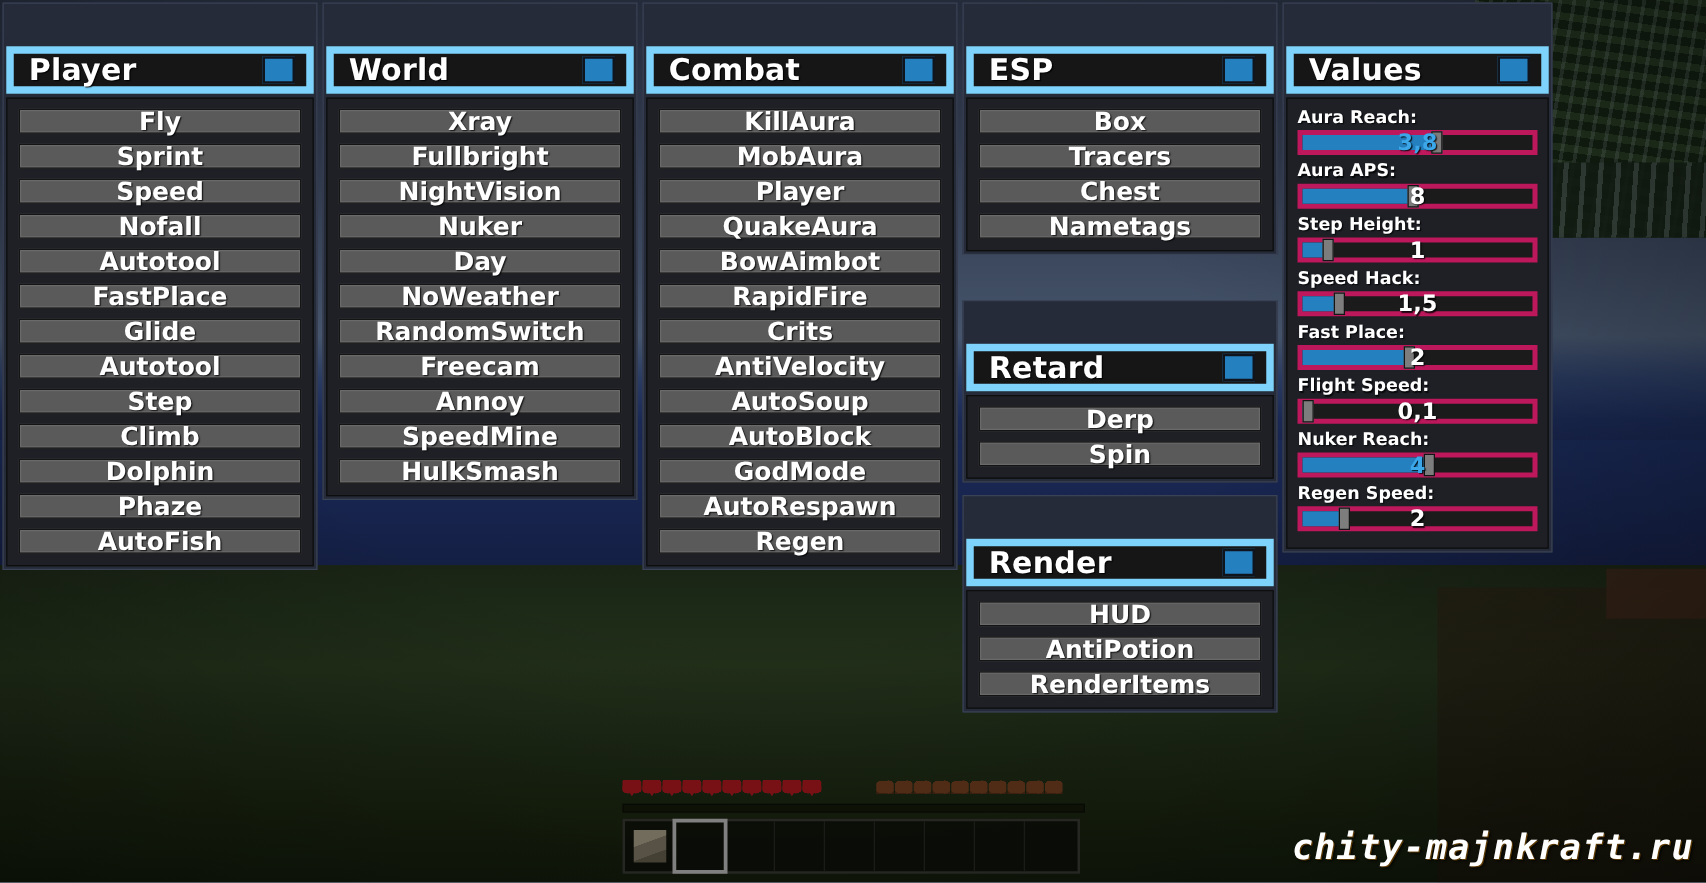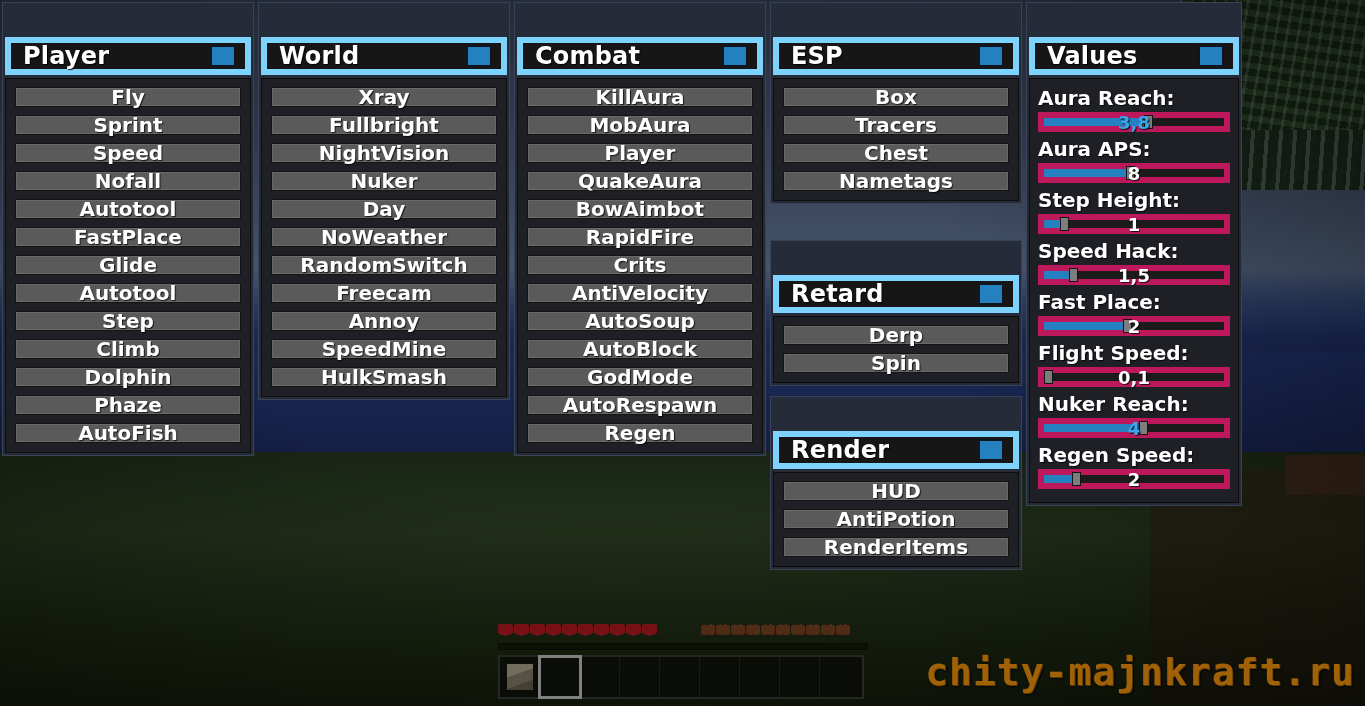--- a/index.html
+++ b/index.html
@@ -121,23 +121,23 @@
   .slot.selected { outline:3px solid #cfcfcf; outline-offset:-1px; z-index:2; }
   .item-block {
     width:26px; height:26px;
     background:linear-gradient(160deg,#b8af96 0 38%,#8d8470 39% 70%,#6f6754 71% 100%);
   }
 
   
   #watermark {
     position:absolute; right:10px; bottom:12px;
     font-family:"DejaVu Sans Mono", monospace;
-    font-size:38px; font-weight:bold; 
+    font-size:28px; font-weight:bold; font-style:italic;
     letter-spacing:1px;
-    color:#a16207;
+    color:#ffffff;
     text-shadow:1px 1px 0 #5c3a04, 2px 2px 2px rgba(0,0,0,.8);
   }
 
   
   .window {
     position:absolute;
     background:#252b38;
     border:1px solid #3a4255;
     padding:2px;
   }
@@ -182,30 +182,30 @@
     margin-bottom:8px;
     text-shadow:1px 1px 1px rgba(0,0,0,.75);
     cursor:pointer;
     user-select:none;
   }
   .mod-btn:last-child { margin-bottom:0; }
 
   
   .val-label {
     color:#ffffff;
-    font-size:20px;
+    font-size:14px;
     font-weight:bold;
     margin-bottom:2px;
     text-shadow:1px 1px 1px rgba(0,0,0,.8);
   }
   .val-slider {
     position:relative;
     height:20px;
     background:#1b1b1b;
-    border:6px solid #be185d;
+    border:4px solid #be185d;
     margin-bottom:5px;
     cursor:pointer;
   }
   .val-fill {
     position:absolute; left:0; top:0; bottom:0;
     background:#2580c0;
   }
   .val-handle {
     position:absolute; top:-3px; bottom:-3px;
     width:9px;

